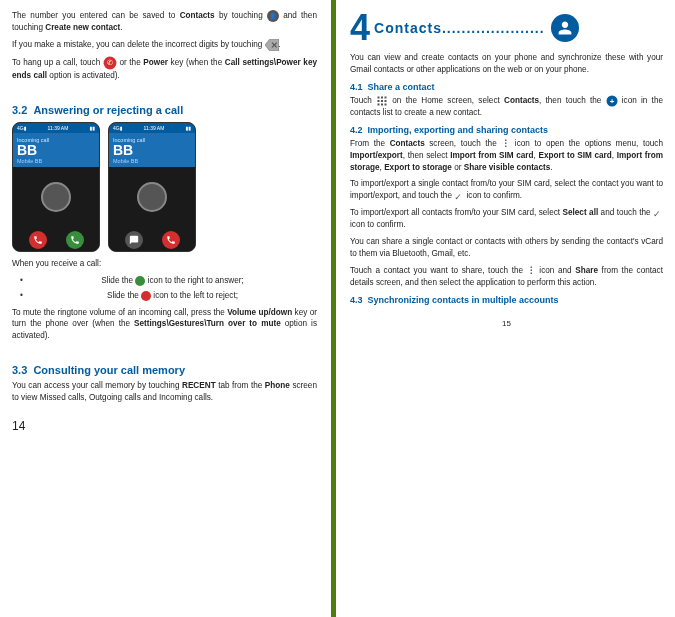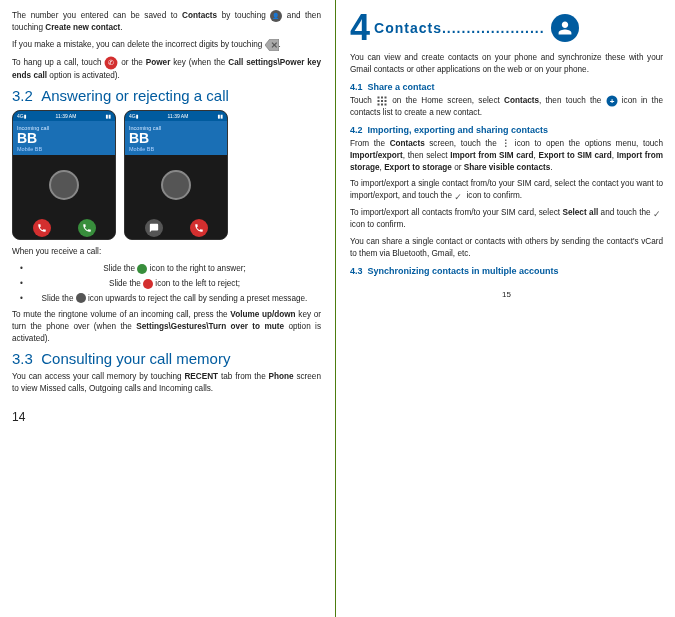--- a/index.html
+++ b/index.html
@@ -12,38 +12,38 @@
       min-height: 617px;
     }
     .page {
       display: flex;
       width: 675px;
       min-height: 617px;
     }
     .left-col {
       width: 336px;
       padding: 10px 14px 10px 12px;
-      border-right: 1px solid #4d7c0f;
+      border-right: 5px solid #4d7c0f;
     }
     .right-col {
       width: 339px;
       padding: 10px 12px 10px 14px;
     }
     p {
       font-size: 8.2px;
       line-height: 1.45;
       margin-bottom: 5px;
       text-align: justify;
     }
     .bold { font-weight: bold; }
     .section-title {
-      font-size: 15px;
-      font-weight: normal;
+      font-size: 11px;
+      font-weight: bold;
       color: #005b9f;
-      margin: 5px 0 4px 0;
+      margin: 22px 0 4px 0;
     }
     .sub-title {
       font-size: 9px;
       font-weight: bold;
       color: #005b9f;
       margin: 6px 0 3px 0;
     }
     .chapter-header {
       display: flex;
       align-items: center;
@@ -90,21 +90,21 @@
       border-radius: 50%;
       display: inline-block;
       vertical-align: middle;
     }
     .phone-screenshots {
       display: flex;
       gap: 8px;
       margin: 6px 0;
     }
     .phone-screen {
-      width: 104px;
+      width: 88px;
       height: 130px;
       background: #1a1a1a;
       border-radius: 8px;
       overflow: hidden;
       position: relative;
       border: 1.5px solid #333;
     }
     .phone-status-bar {
       background: #005b9f;
       height: 10px;
@@ -300,21 +300,20 @@
               </svg>
           </div>
         </div>
       </div>
     </div>
 
     <p>When you receive a call:</p>
     <ul class="bullet-list">
       <li>Slide the <span class="circle-icon" style="background:#388e3c;width:10px;height:10px;border-radius:50%;display:inline-block;vertical-align:middle;"></span> icon to the right to answer;</li>
       <li>Slide the <span class="circle-icon" style="background:#d32f2f;width:10px;height:10px;border-radius:50%;display:inline-block;vertical-align:middle;"></span> icon to the left to reject;</li>
-      <li>Slide the <span class="circle-icon" style="background:#555;width:10px;height:10px;border-radius:50%;display:inline-block;vertical-align:middle;"></span> icon upwards to reject the call by sending a preset message.</li>
     </ul>
 
     <p>
       To mute the ringtone volume of an incoming call, press the <span class="bold">Volume up/down</span> key or turn the phone over (when the <span class="bold">Settings\Gestures\Turn over to mute</span> option is activated).
     </p>
 
     <div class="section-title">
       <span>3.3</span>&nbsp;&nbsp;<span>Consulting your call memory</span>
     </div>
 
@@ -389,20 +388,25 @@
     <p>
       To import/export all contacts from/to your SIM card, select <span class="bold">Select all</span> and touch the
       <span class="check-icon">✓</span>
       icon to confirm.
     </p>
 
     <p>
       You can share a single contact or contacts with others by sending the contact's vCard to them via Bluetooth, Gmail, etc.
     </p>
 
+    <p>
+      Touch a contact you want to share, touch the
+      <span class="dots-icon">⋮</span>
+      icon and <span class="bold">Share</span> from the contact details screen, and then select the application to perform this action.
+    </p>
 
     <div class="sub-title">
       <span>4.3</span>&nbsp;&nbsp;<span>Synchronizing contacts in multiple accounts</span>
     </div>
 
 
     <div style="margin-top: auto; padding-top: 10px; text-align: center;">
       <span style="font-size:8px;">15</span>
     </div>
   </div>

